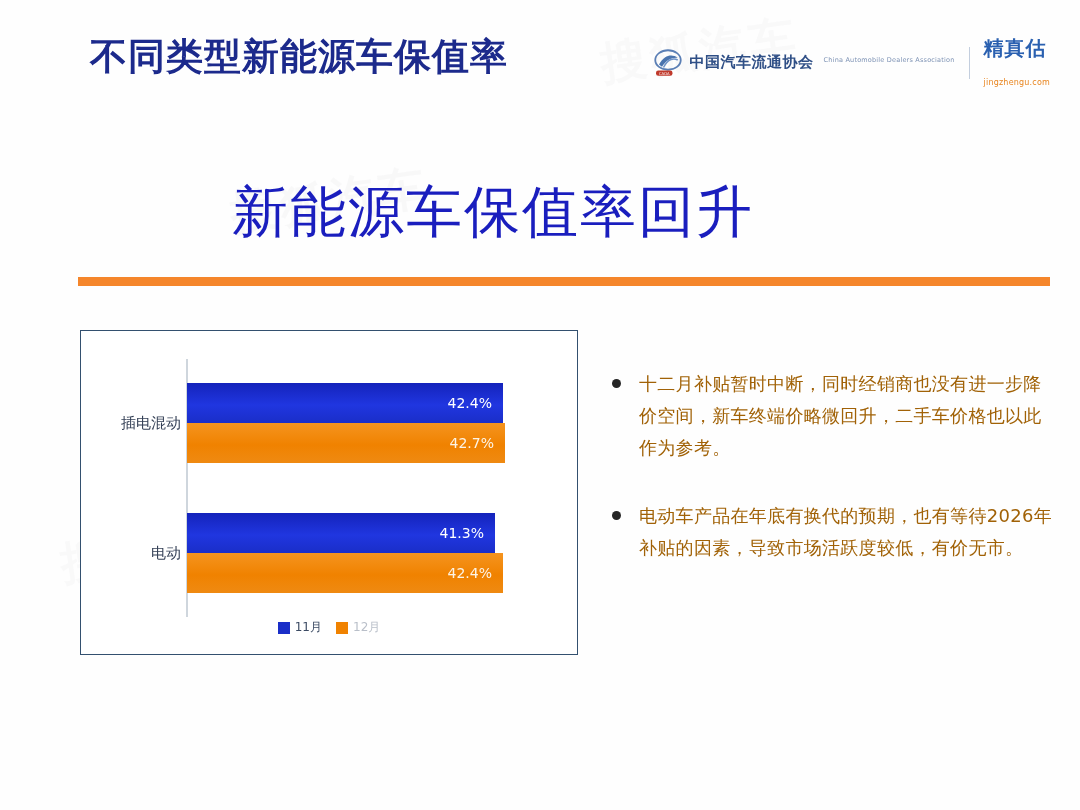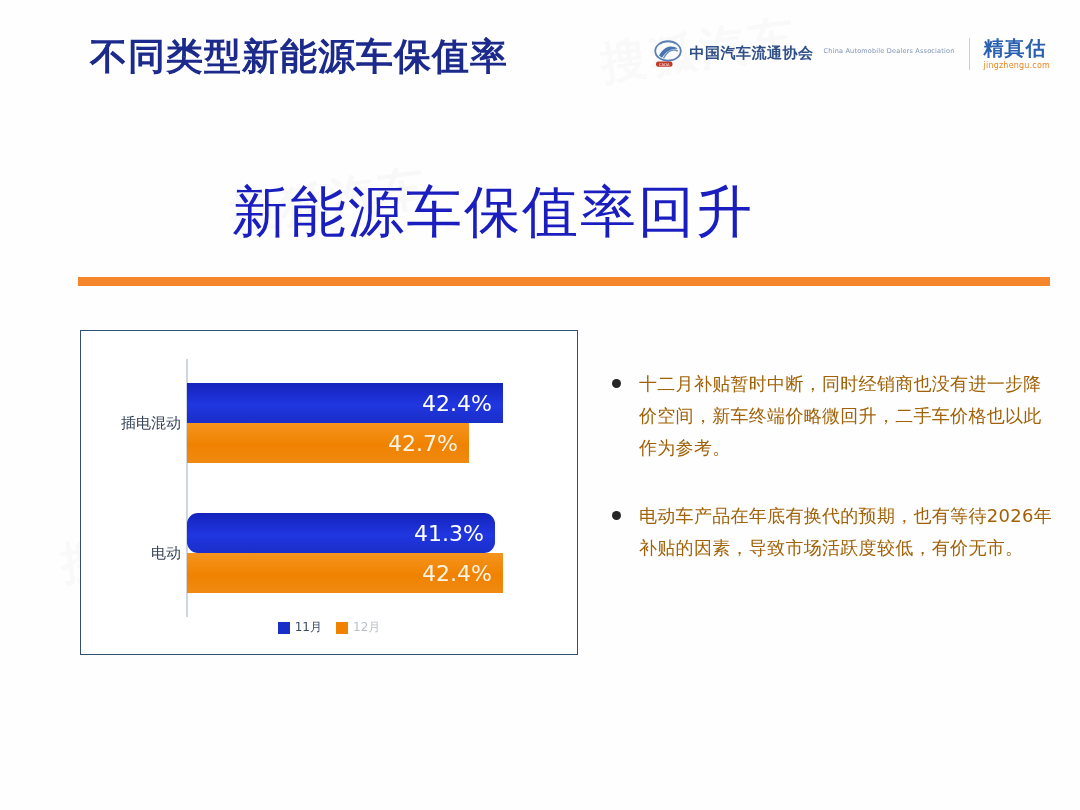--- a/index.html
+++ b/index.html
@@ -32,21 +32,21 @@
   }
   .brand { position:absolute; right:30px; top:38px; display:flex; align-items:center; gap:14px; }
   .brand-cada { display:flex; align-items:center; gap:7px; }
   .cada-mark { width:30px; height:30px; position:relative; flex:none; }
   .cada-text { display:flex; flex-direction:row; line-height:1.05;gap:10px; }
   .cada-cn { font-size:15px; font-weight:bold; color:#2f4f86; letter-spacing:0.5px; white-space:nowrap; }
   .cada-en { font-size:6.5px; color:#7d92b4; letter-spacing:0.2px; white-space:nowrap; margin-top:2px; }
   .brand-divider { width:1px; height:32px; background:#c3cede; }
   .brand-jzg { display:flex; flex-direction:column; line-height:1.05; }
   .jzg-cn { font-size:20px; font-weight:bold; color:#2a60b0; letter-spacing:1px; white-space:nowrap; }
-  .jzg-en { font-size:8px; color:#e8851f; letter-spacing:0.2px; margin-top:3px; white-space:nowrap; }
+  .jzg-en { font-size:8px; color:#e8851f; letter-spacing:0.2px; margin-top:20px; white-space:nowrap; }
 
   
   .main-title {
     position:absolute; top:175px; left:0; width:986px;
     text-align:center; font-size:56px; font-weight:normal;
     color:#1a1ebe; letter-spacing:2px;
   }
   .title-rule {
     position:absolute; top:277px; left:78px; width:972px; height:9px;
     background:#f5862b;
@@ -63,21 +63,21 @@
   .cat-group { position:absolute; left:0; width:100%; }
   .cat-label {
     position:absolute; right:calc(100% - 100px); top:50%; transform:translateY(-50%);
     font-size:15px; color:#333f55; white-space:nowrap; text-align:right;
   }
   .bar { position:absolute; left:106px; height:40px; }
   .bar-blue { background:linear-gradient(180deg,#1423bb 0%,#2036e0 55%,#1a2ec8 100%); }
   .bar-orange { background:linear-gradient(180deg,#f5941f 0%,#f08200 55%,#ef8a12 100%); }
   .bar-value {
     position:absolute; right:11px; top:50%; transform:translateY(-50%);
-    font-size:22px; color:#ffffff; white-space:nowrap;
+    font-size:14px; color:#ffffff; white-space:nowrap;
   }
   .bar-value-soft { color:#fdf4e6; }
 
   .legend {
     position:absolute; left:0; width:100%; top:288px;
     display:flex; justify-content:center; align-items:center; gap:14px;
   }
   .legend-item { display:flex; align-items:center; gap:5px; }
   .legend-swatch { width:12px; height:12px; flex:none; }
   .legend-label { font-size:12px; color:#3b4a63; white-space:nowrap; }
@@ -153,28 +153,28 @@
 
   <div class="chart-box">
     <div class="plot">
       <div class="axis-line"></div>
 
       <div class="cat-group" style="top:52px; height:80px;">
         <div class="cat-label">插电混动</div>
         <div class="bar bar-blue" style="top:0px; width:316px;">
           <span class="bar-value">42.4%</span>
         </div>
-        <div class="bar bar-orange" style="top:40px; width:282px;">
+        <div class="bar bar-orange" style="top:40px; width:318px;">
           <span class="bar-value bar-value-soft">42.7%</span>
         </div>
       </div>
 
       <div class="cat-group" style="top:182px; height:80px;">
         <div class="cat-label">电动</div>
-        <div class="bar bar-blue" style="top:0px; width:308px;border-radius:11px;">
+        <div class="bar bar-blue" style="top:0px; width:308px;">
           <span class="bar-value">41.3%</span>
         </div>
         <div class="bar bar-orange" style="top:40px; width:316px;">
           <span class="bar-value bar-value-soft">42.4%</span>
         </div>
       </div>
 
       <div class="legend">
         <div class="legend-item">
           <span class="legend-swatch" style="background:#1a2ec8;"></span>

